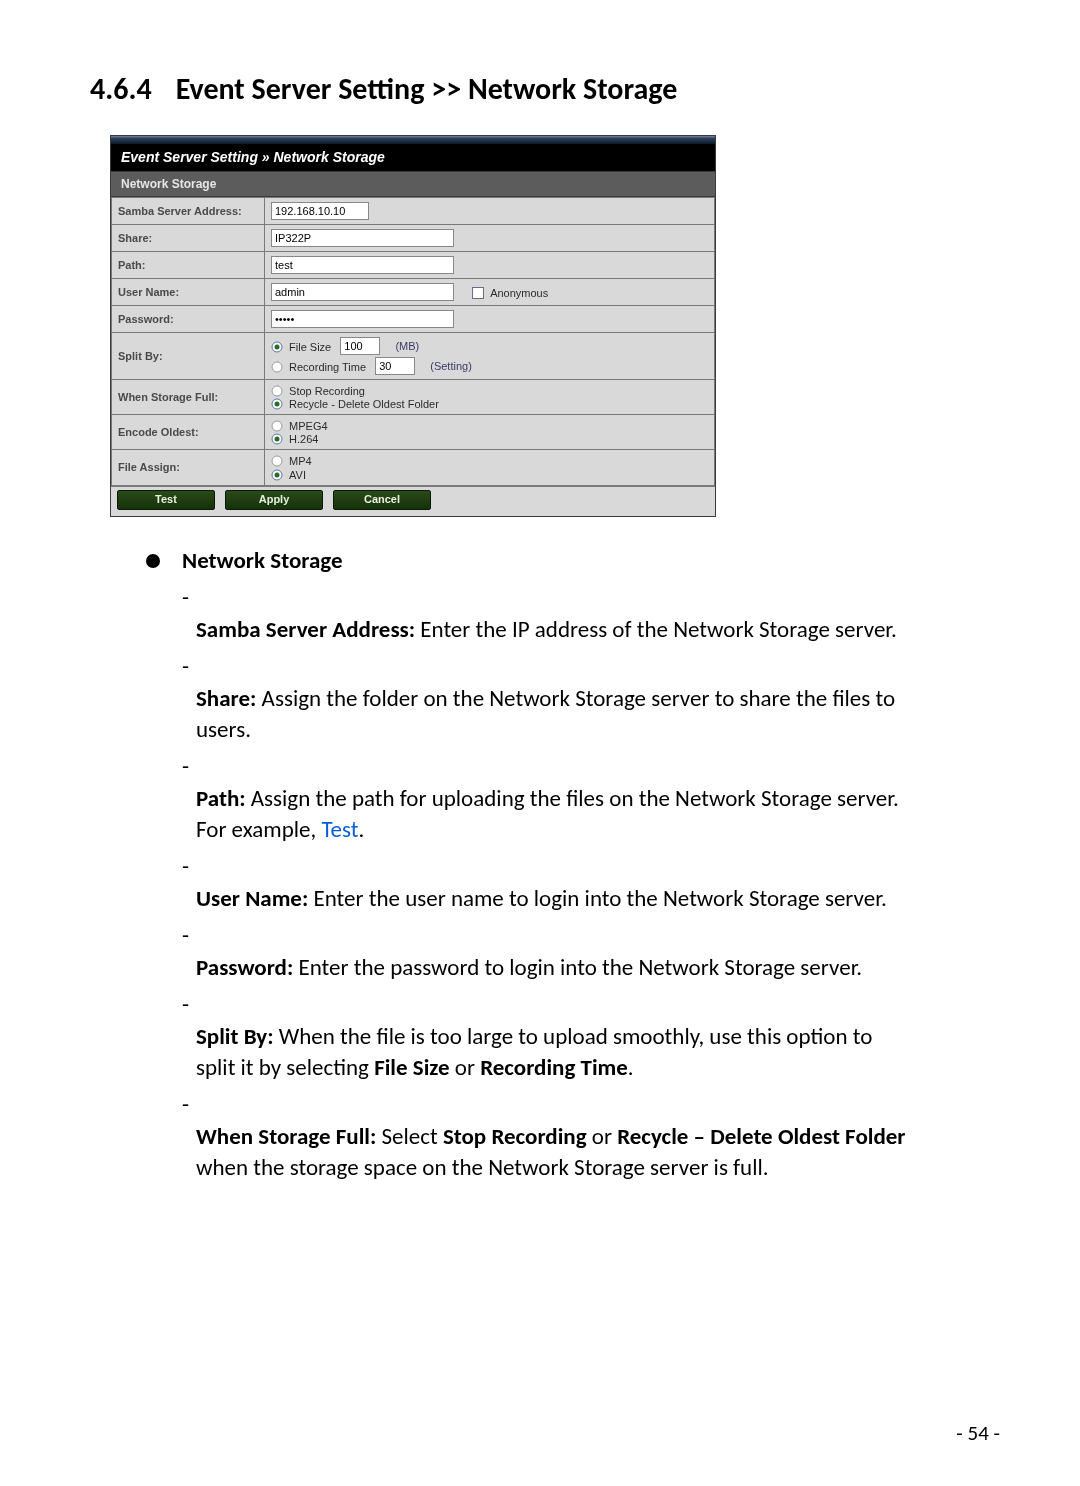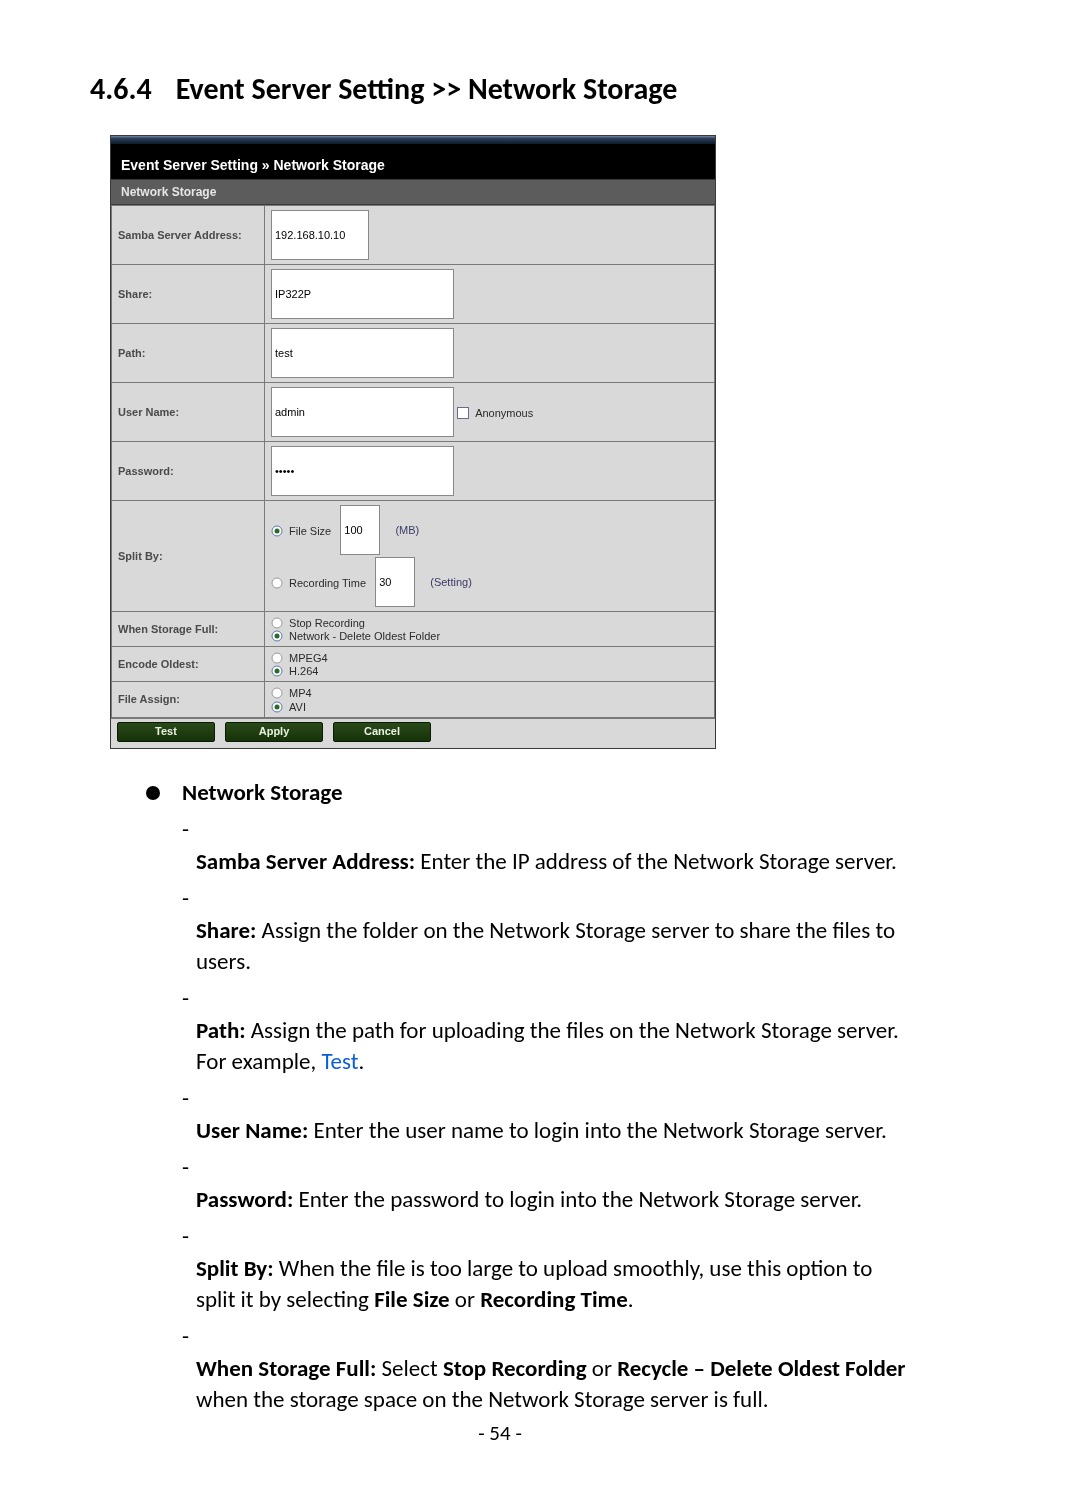--- a/index.html
+++ b/index.html
@@ -33,22 +33,23 @@
     font-size: 12px;
   }
   .titlebar {
     background: linear-gradient(to bottom,#6f88a8 0%, #2f3f55 30%, #0b1a2e 100%);
     height: 8px;
   }
   .wintitle {
     background: #000;
     color: #fff;
     font-weight: 700;
-    padding: 13px 10px 6px 10px;
+    padding: 5px 10px 6px 10px;
     font-size: 14px;
+    font-style: italic;
   }
   .section-bar {
     background: #5c5c5c;
     color: #e6e6e6;
     font-weight: 700;
     padding: 5px 10px;
     border-top: 1px solid #3a3a3a;
     border-bottom: 1px solid #3a3a3a;
     font-size: 12px;
   }
@@ -71,21 +72,21 @@
   }
   .formtable td.val {
     font-size: 11px;
   }
   .tinput {
     font-family: Tahoma, sans-serif;
     font-size: 11px;
     border: 1px solid #888;
     background: #fff;
     height: 16px;
-    padding: 16px 3px;
+    padding: 0 3px;
   }
   .w-ip { width: 90px; }
   .w-wide { width: 175px; }
   .w-num { width: 32px; }
   .radio, .check {
     vertical-align: middle;
     margin: 0 3px 0 0;
     width: 12px; height: 12px;
     display: inline-block;
     position: relative;
@@ -131,21 +132,21 @@
   .sub-item { display: flex; margin-bottom: 6px; max-width: 780px; }
   .dash { width: 14px; flex-shrink:0; }
   .sub-body { flex: 1; margin-top: 32px; }
   .b { font-weight: 700; }
   .link { color: #0a5ed8; }
 
   .pagenum {
     position: absolute;
     bottom: 40px;
     left: 0; right: 0;
-    text-align: center;
+    text-align: right;
     font-size: 21px;
   }
 </style>
 </head>
 <body>
 
 <div class="page">
 
   <div class="heading">
     <span class="num">4.6.4</span><span>Event Server Setting &gt;&gt; Network Storage</span>
@@ -173,21 +174,21 @@
       <tr>
         <td class="lbl">Path:</td>
         <td class="val">
           <input class="tinput w-wide" value="test" style="">
         </td>
       </tr>
       <tr>
         <td class="lbl">User Name:</td>
         <td class="val">
           <input class="tinput w-wide" value="admin" style="">
-          <span style="margin-left:0;">
+          <span style="margin-left:15px;">
             <span class="check">
               <svg width="12" height="12">
                     <rect x="0.5" y="0.5" width="11" height="11" fill="#fff" stroke="#6a6a8a"></rect>
                   </svg>
             </span>
             <span class="rlabel">Anonymous</span>
           </span>
         </td>
       </tr>
       <tr>
@@ -233,21 +234,21 @@
             </span>
             <span class="rlabel">Stop Recording</span>
           </div>
           <div>
             <span class="radio">
               <svg width="12" height="12">
                     <circle cx="6" cy="6" r="5" fill="#fff" stroke="#5a7aaa"></circle>
                     <circle cx="6" cy="6" r="2.5" fill="#2a6a2a"></circle>
                   </svg>
             </span>
-            <span class="rlabel">Network - Delete Oldest Folder</span>
+            <span class="rlabel">Recycle - Delete Oldest Folder</span>
           </div>
         </td>
       </tr>
       <tr>
         <td class="lbl">Encode Oldest:</td>
         <td class="val">
           <div>
             <span class="radio">
               <svg width="12" height="12">
                     <circle cx="6" cy="6" r="5" fill="#fff" stroke="#9a9a9a"></circle>

